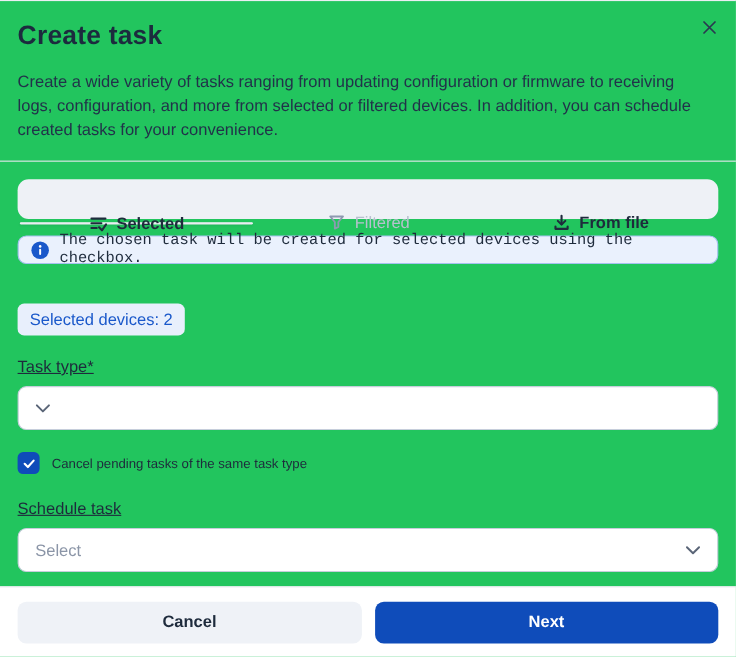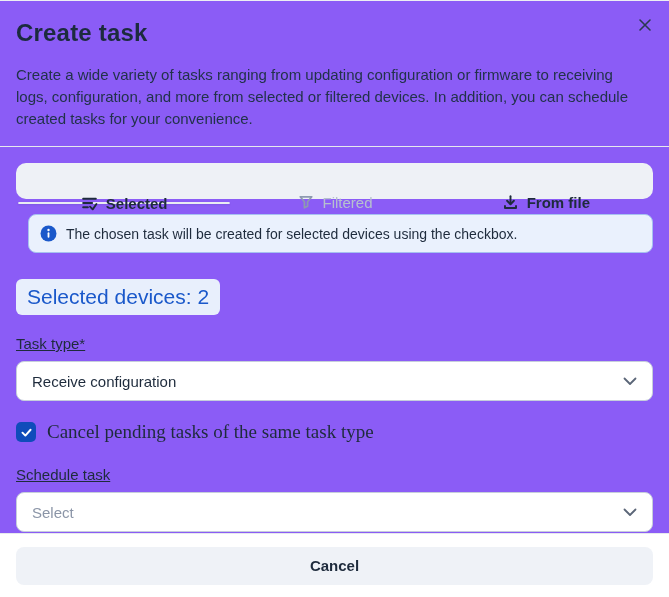--- a/index.html
+++ b/index.html
@@ -4,21 +4,21 @@
 <style>
   * { margin:0; padding:0; box-sizing:border-box; }
   html,body { width:669px; height:597px; }
   body {
     font-family:"Liberation Sans", sans-serif;
     background:#ffffff;
     color:#1f2d42;
     position:relative;
     overflow:hidden;
   }
-  .modal { width:669px; height:597px; background:#8b5cf6; position:relative; border-top:1px solid #eceff3; }
+  .modal { width:669px; height:597px; background:#22c55e; position:relative; border-top:1px solid #eceff3; }
 
   
   .header { padding:18px 16px 0 16px; position:relative; }
   .title { font-size:24px; font-weight:700; color:#1c2b3e; letter-spacing:0.2px; }
   .description { margin-top:17px; font-size:15px; line-height:22px; color:#22324a; max-width:625px; }
   .close-btn {
     position:absolute; top:10px; right:10px; width:28px; height:28px;
     display:flex; align-items:center; justify-content:center;
     background:transparent; border:none; cursor:pointer;
   }
@@ -33,51 +33,51 @@
   }
   .tab {
     flex:1; display:flex; align-items:center; justify-content:center; gap:8px;
     font-size:15px; font-weight:600; color:#1e2b3c; border-radius:8px; cursor:pointer;margin-top:37px;
   }
   .tab.active { background:#ffffff; box-shadow:0 1px 2px rgba(20,35,60,0.10); border:1px solid #e9ecf2; }
   .tab.disabled { color:#b6c0ce; font-weight:500; cursor:default; }
 
   
   .alert {
-    margin:15px 16px 0 28px; height:39px;
+    margin:15px 16px 0 16px; height:26px;
     background:#eaf1fd; border:1px solid #a6c1f0; border-radius:8px;
     display:flex; align-items:center; gap:9px; padding:0 11px;
-    font-size:14px; font-weight:500; color:#1e2b3c;
+    font-size:14px; font-weight:500; color:#1e2b3c;font-family:Liberation Mono, monospace;
   }
 
   
   .badge {
-    display:inline-block; margin:26px 0 0 16px;
-    background:#e8effc; color:#1a58ca; font-size:21px; font-weight:500;
+    display:inline-block; margin:36px 0 0 16px;
+    background:#e8effc; color:#1a58ca; font-size:15px; font-weight:500;
     padding:6px 11px; border-radius:6px;
   }
 
   
   .field { margin:20px 16px 0 16px; }
   .field-label { font-size:15px; font-weight:500; color:#1e2b3c; display:block;text-decoration:underline; }
   .select {
     margin-top:9px; height:40px; width:100%;
     border:1px solid #c6cedb; border-radius:8px;
     display:flex; align-items:center; justify-content:space-between;
     padding:0 15px; font-size:15px; cursor:pointer; background:#fff;
   }
   .select .value { color:#1e2b3c; }
   .select .placeholder { color:#8b95a7; }
 
   .checkbox-row { margin:20px 16px 0 16px; display:flex; align-items:center; gap:11px; cursor:pointer; }
   .checkbox {
     width:20px; height:20px; border-radius:5px; background:#0f4cba;
     display:flex; align-items:center; justify-content:center; flex:0 0 auto;
   }
-  .checkbox-label { font-size:19px; font-weight:500; color:#1e2b3c;font-family:Liberation Serif, serif; }
+  .checkbox-label { font-size:12px; font-weight:500; color:#1e2b3c; }
 
   
   .footer {
     position:absolute; left:0; right:0; bottom:0; height:64px;
     border-top:1px solid #e6e9ee; background:#fff;
     display:flex; gap:12px; padding:13px 16px 13px 16px; align-items:center;
   }
   .btn {
     flex:1; height:38px; border:none; border-radius:8px;
     font-family:"Liberation Sans", sans-serif; font-size:15px; font-weight:600; cursor:pointer;
@@ -147,21 +147,20 @@
       </svg>
     </span>
     <span>The chosen task will be created for selected devices using the checkbox.</span>
   </div>
 
   <span class="badge">Selected devices: 2</span>
 
   <div class="field">
     <label class="field-label">Task type*</label>
     <div class="select">
-      <span class="value">Receive configuration</span>
       <span class="icon">
         <svg width="14" height="9" viewBox="0 0 14 9" fill="none">
             <path d="M1.5 1.5 L7 7 L12.5 1.5" stroke="#5b6678" stroke-width="1.8" stroke-linecap="round" stroke-linejoin="round"></path>
           </svg>
       </span>
     </div>
   </div>
 
   <div class="checkbox-row">
     <span class="checkbox" id="cancel-pending-box">
@@ -179,15 +178,16 @@
       <span class="icon">
         <svg width="14" height="9" viewBox="0 0 14 9" fill="none">
             <path d="M1.5 1.5 L7 7 L12.5 1.5" stroke="#5b6678" stroke-width="1.8" stroke-linecap="round" stroke-linejoin="round"></path>
           </svg>
       </span>
     </div>
   </div>
 
   <div class="footer">
     <button class="btn btn-secondary">Cancel</button>
+    <button class="btn btn-primary">Next</button>
   </div>
 
 </div>
 
 </body></html>

